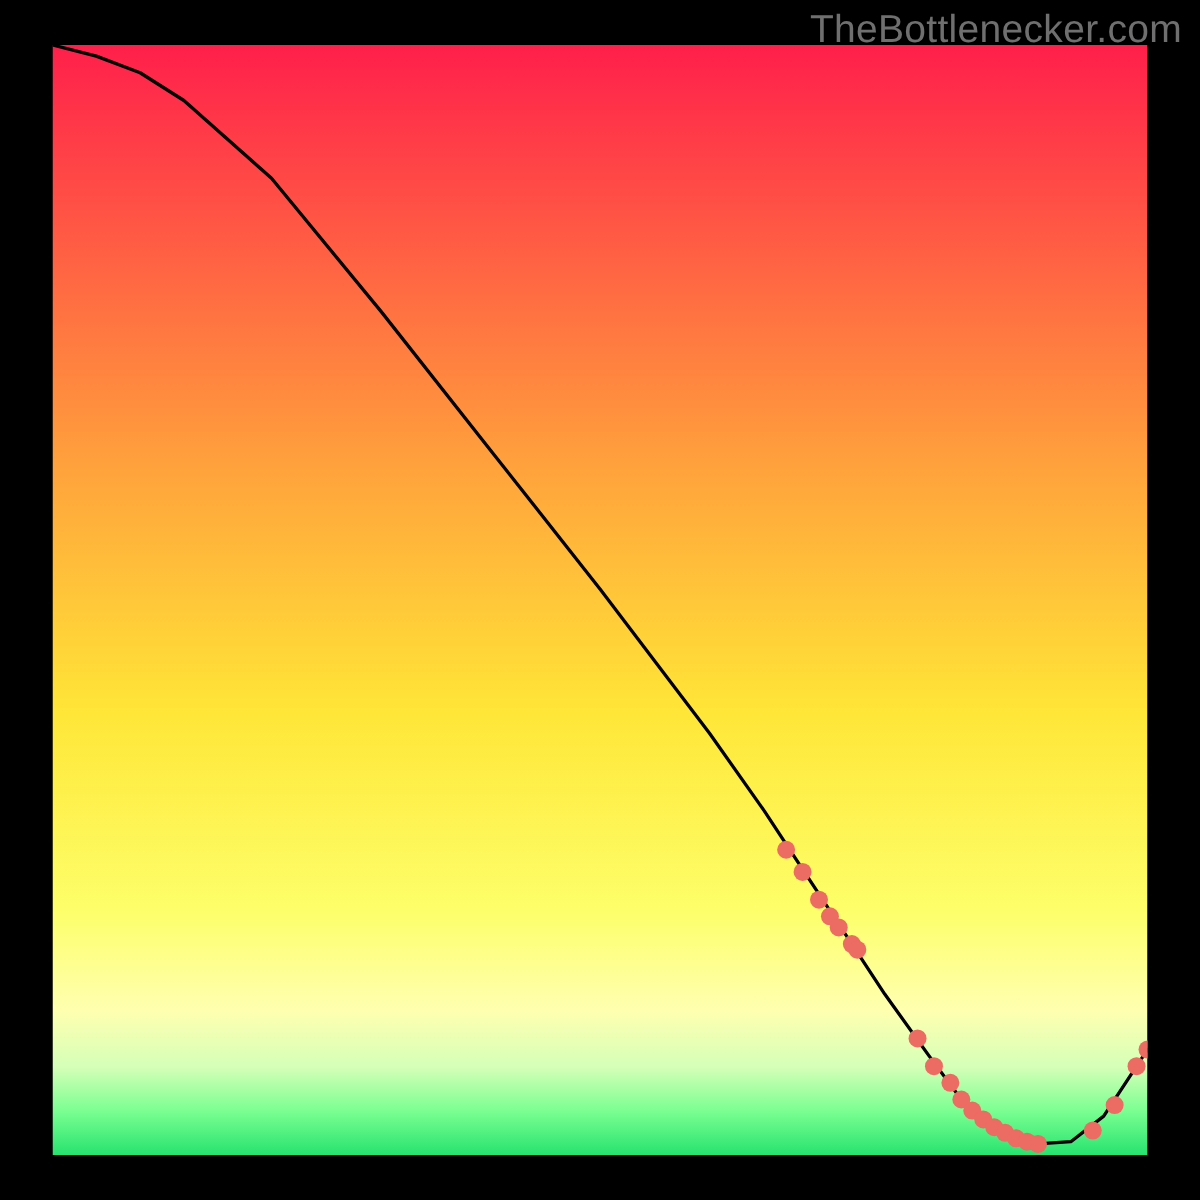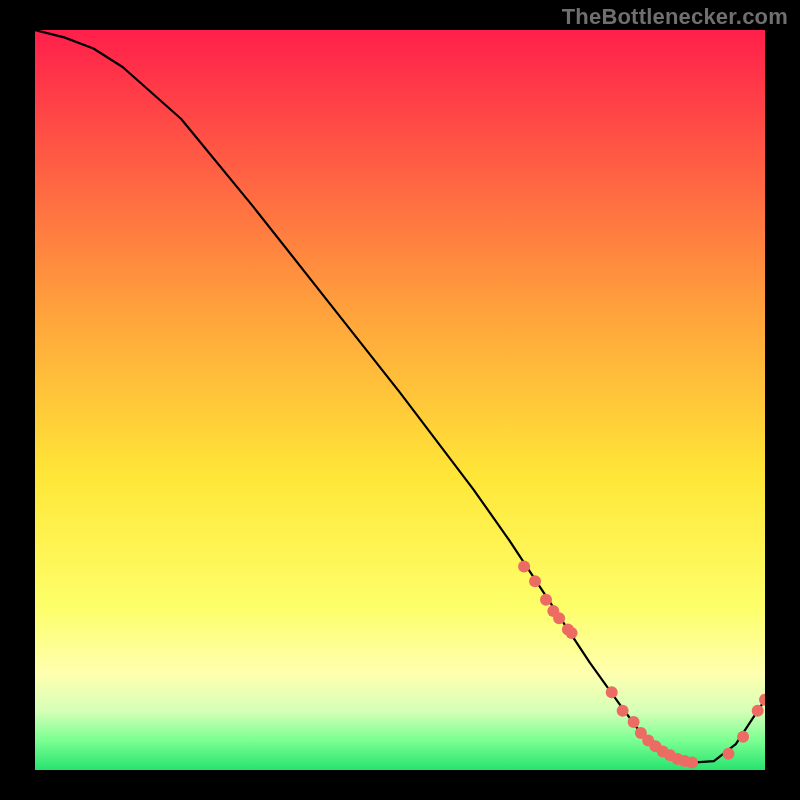--- a/index.html
+++ b/index.html
@@ -15,23 +15,23 @@
     position: relative;
     width: 800px;
     height: 800px;
     background: #000;
   }
   .watermark {
     position: absolute;
     top: 4px;
     right: 12px;
     color: #6f6f6f;
-    font-size: 22px;
+    font-size: 26px;
     letter-spacing: 0.2px;
-    font-weight: 700;
+    font-weight: 400;
     z-index: 5;
   }
   .plot-wrap {
     position: absolute;
     left: 35px;
     top: 30px;
     width: 730px;
     height: 740px;
   }
   svg { display: block; }

